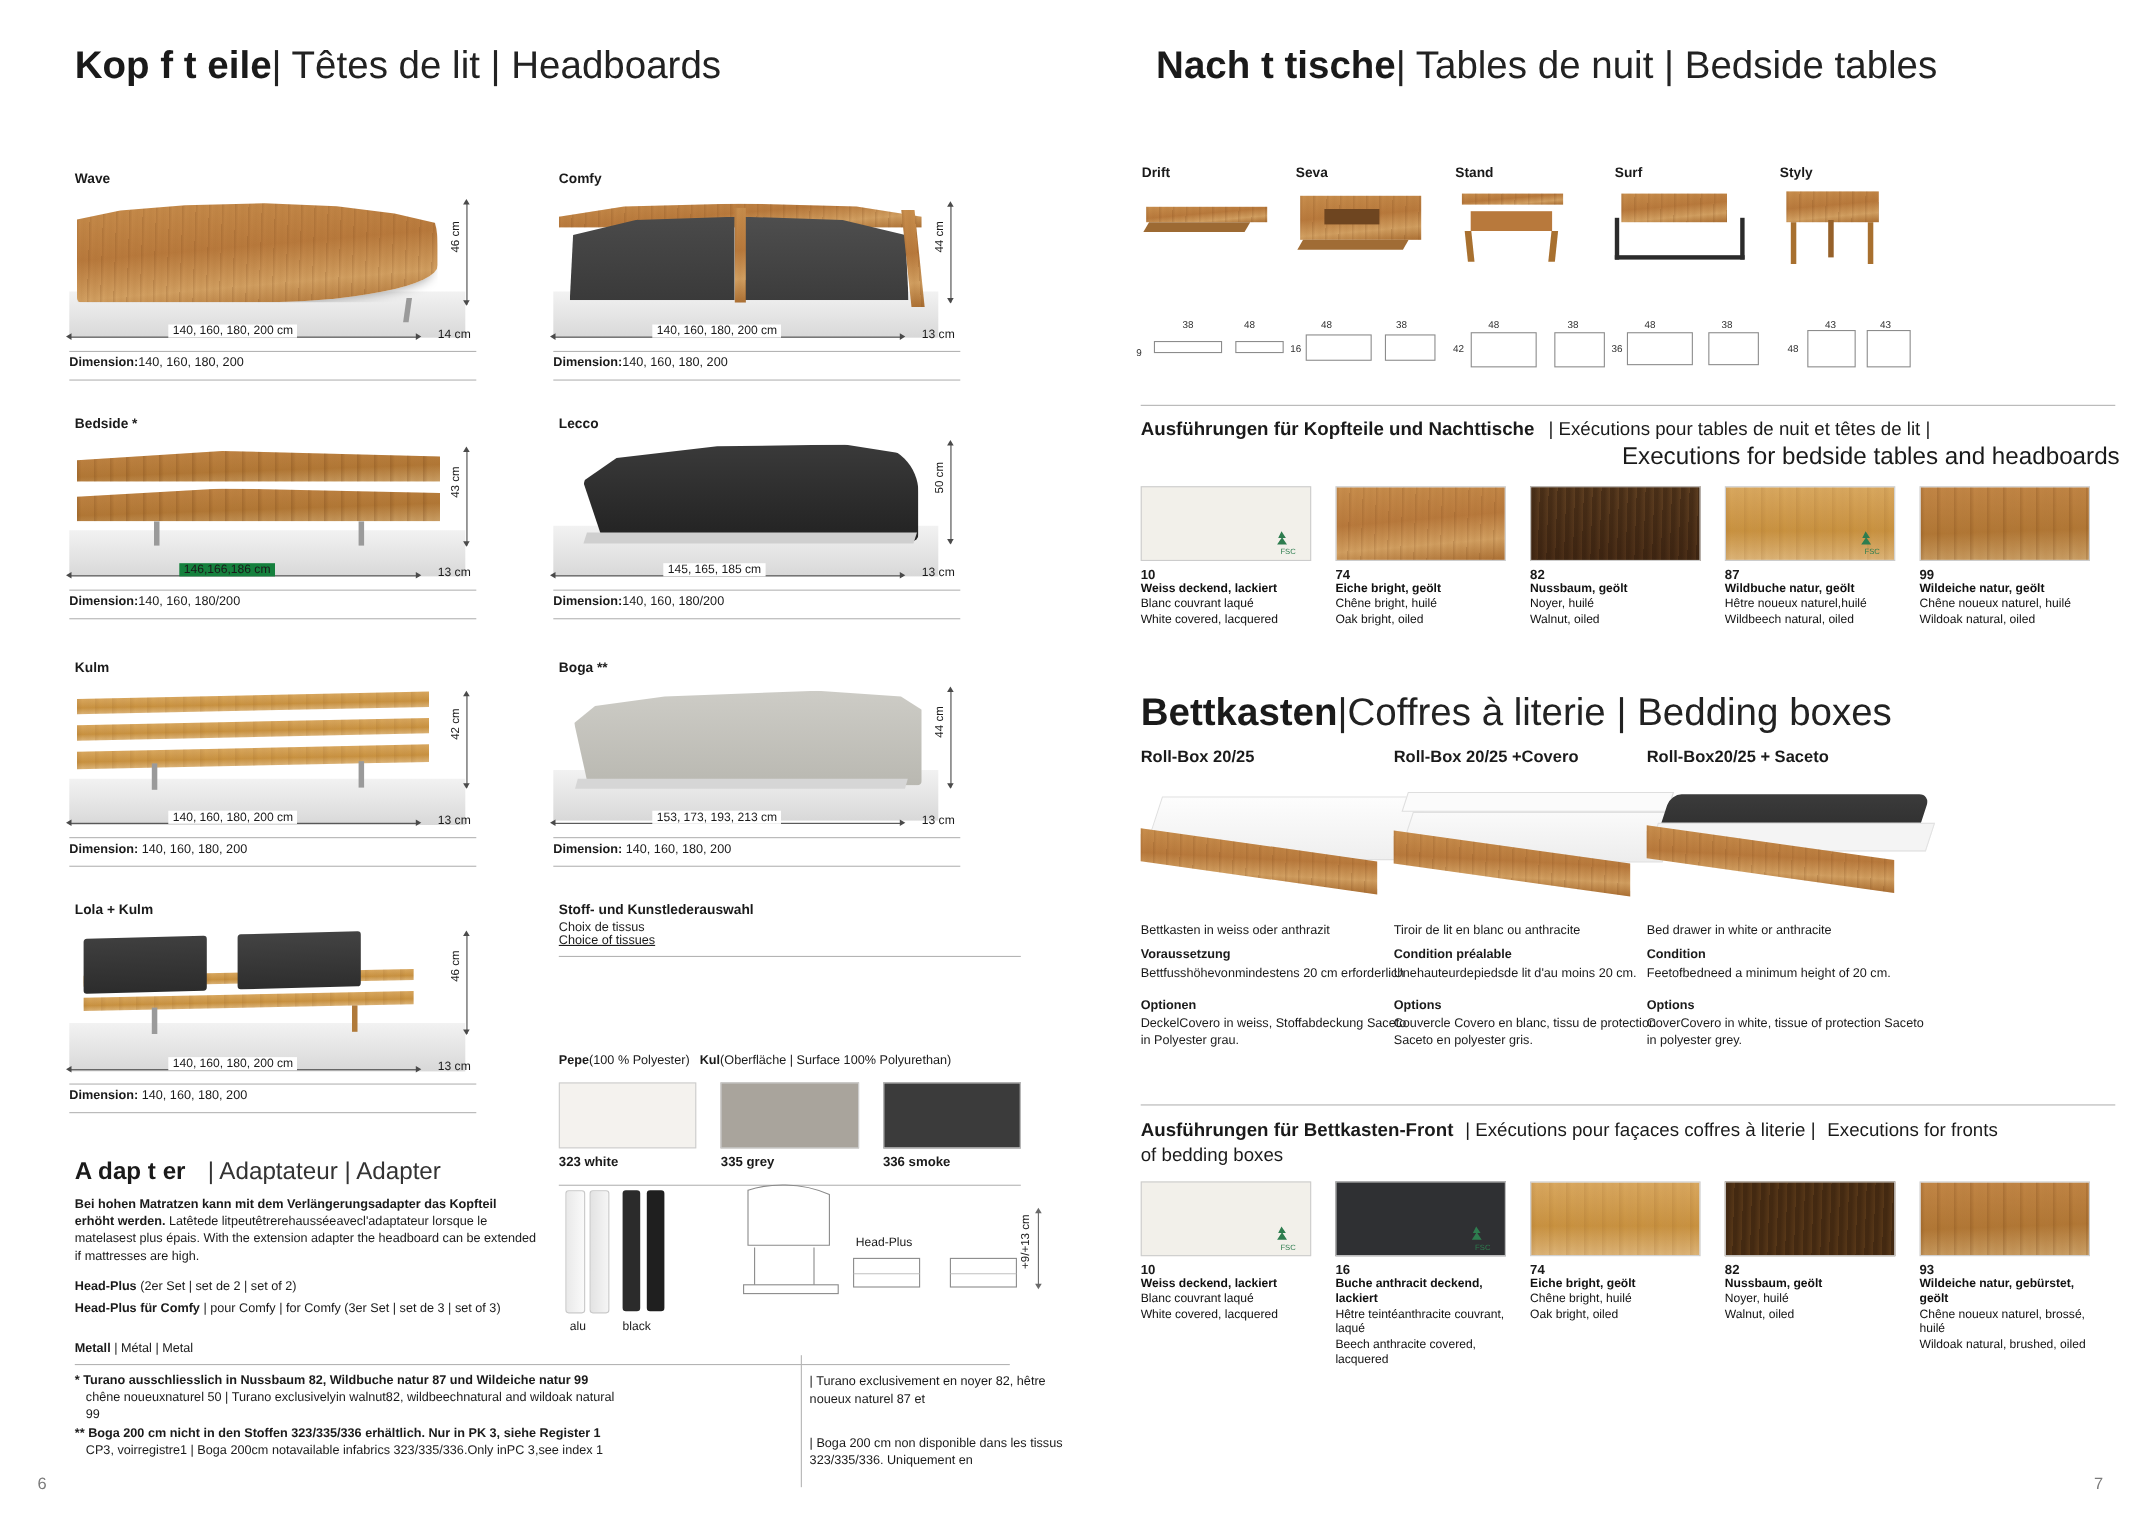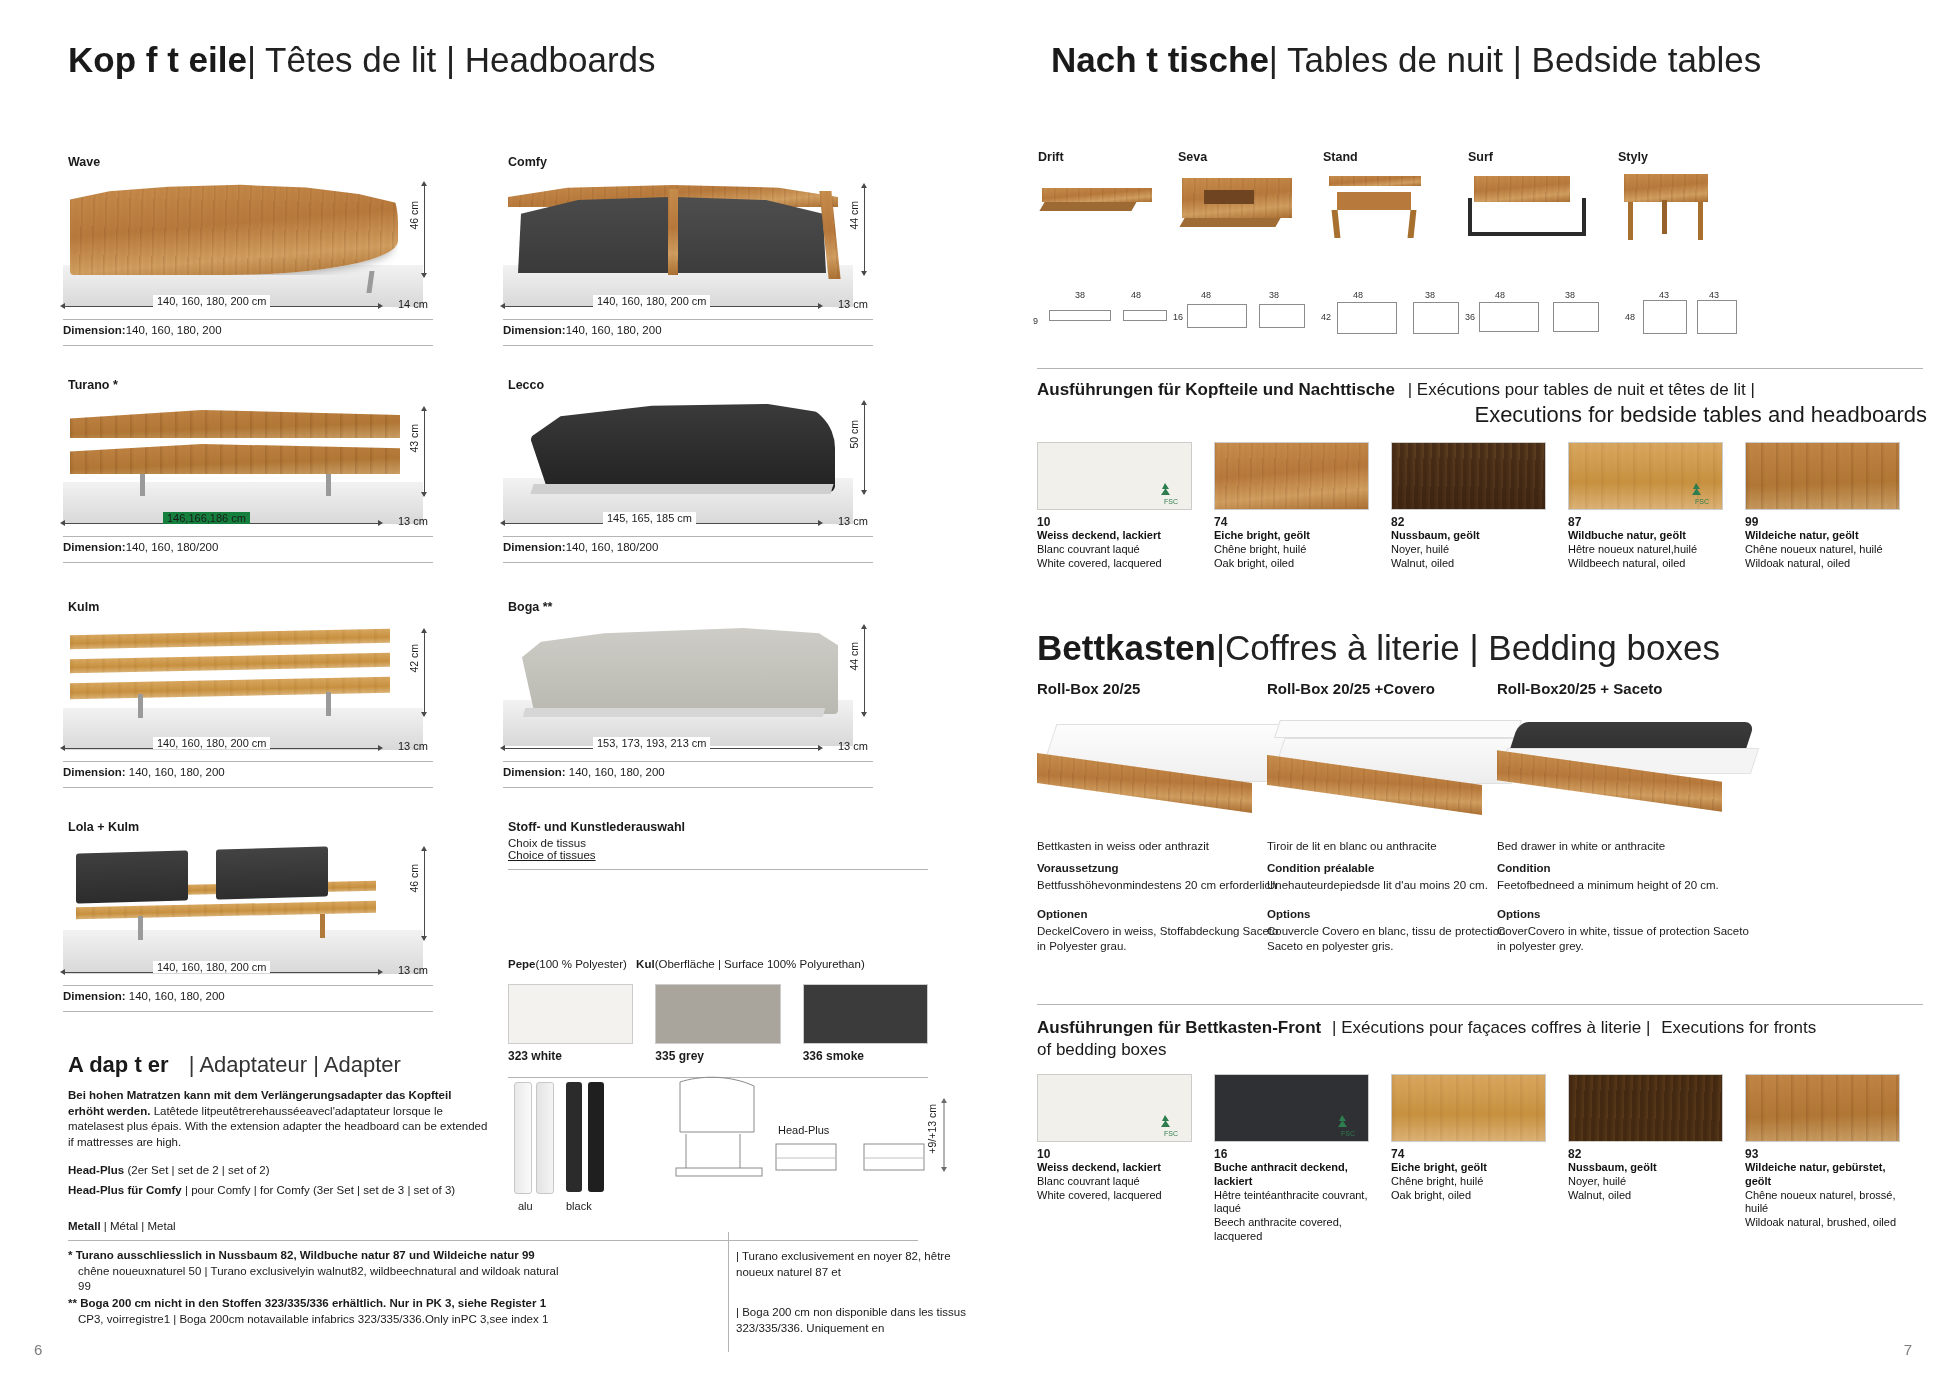--- a/index.html
+++ b/index.html
@@ -122,21 +122,21 @@
       <div style="position:absolute;left:85px;top:140px;background:#fff;padding:0 4px;font-size:11px;">140, 160, 180, 200 cm</div>
       <div style="position:absolute;left:330px;top:143px;font-size:11px;">13 cm</div>
       <div class="hr" style="position:absolute;left:-5px;top:164px;width:370px;"></div>
       <div style="position:absolute;left:-5px;top:169px;font-size:11.5px;">
         <b>Dimension:</b><span>140, 160, 180, 200</span>
       </div>
       <div class="hr" style="position:absolute;left:-5px;top:190px;width:370px;"></div>
     </div>
 
     <div class="hb" style="left:68px;top:378px;width:400px;height:200px;">
-      <div class="name">Turano *</div>
+      <div class="name">Bedside *</div>
       <div style="position:absolute;left:-5px;top:104px;width:360px;height:42px;" class="floor"></div>
       <div class="wood-oak2" style="position:absolute;left:2px;top:32px;width:330px;height:28px;clip-path:polygon(0 30%,40% 0,100% 18%,100% 100%,0 100%);"></div>
       <div class="wood-oak2" style="position:absolute;left:2px;top:66px;width:330px;height:30px;clip-path:polygon(0 25%,40% 0,100% 14%,100% 100%,0 100%);"></div>
       <div style="position:absolute;left:72px;top:96px;width:5px;height:22px;background:#9a9a9a;"></div>
       <div style="position:absolute;left:258px;top:96px;width:5px;height:22px;background:#9a9a9a;"></div>
       <div class="dim-v" style="left:356px;top:32px;height:86px;"></div>
       <div class="arrowU" style="left:353px;top:28px;"></div>
       <div class="arrowD" style="left:353px;top:114px;"></div>
       <div class="vdimlabel" style="left:340px;top:46px;">43 cm</div>
       <div class="dim-h" style="left:-5px;top:145px;width:318px;"></div>

